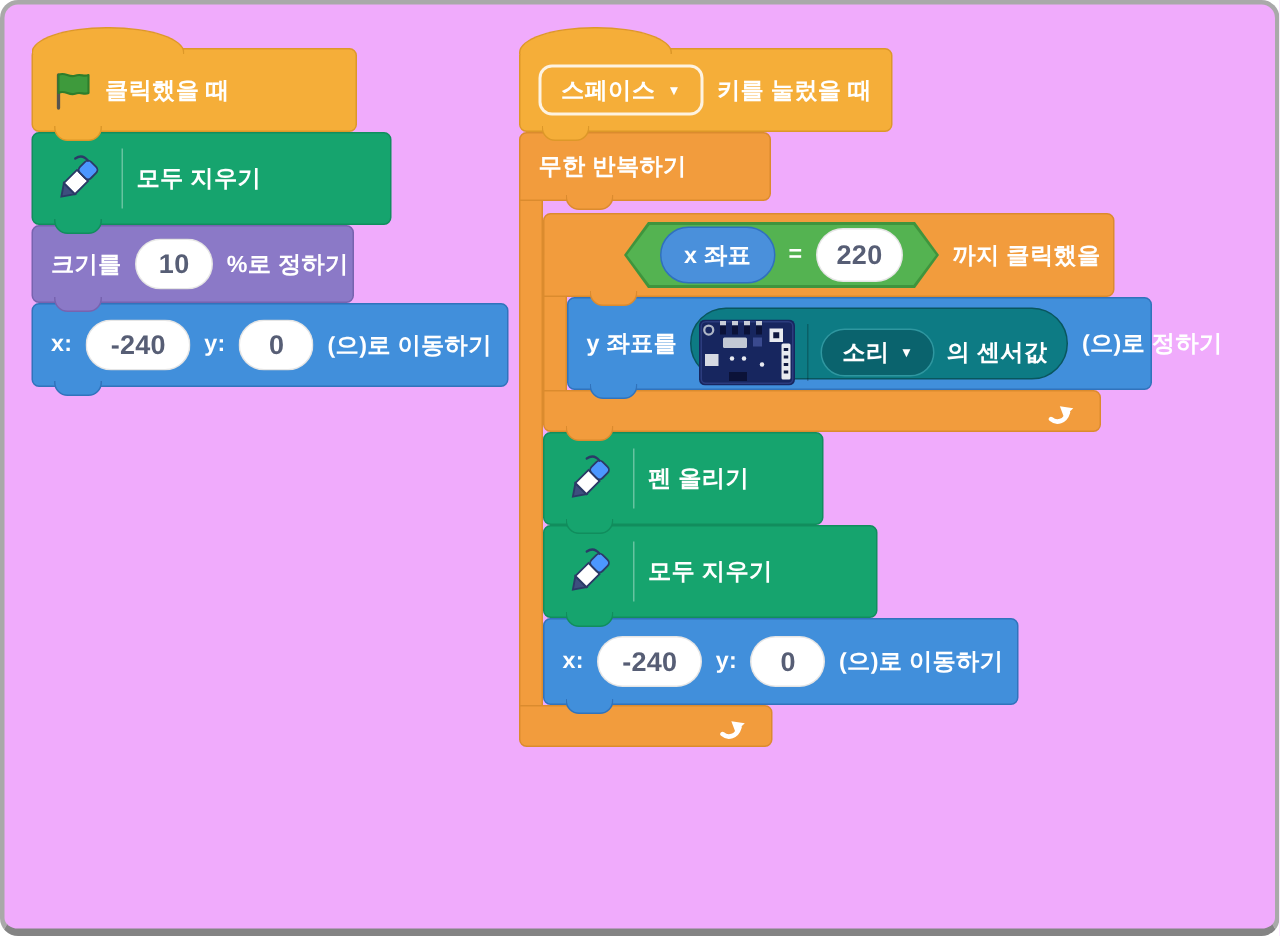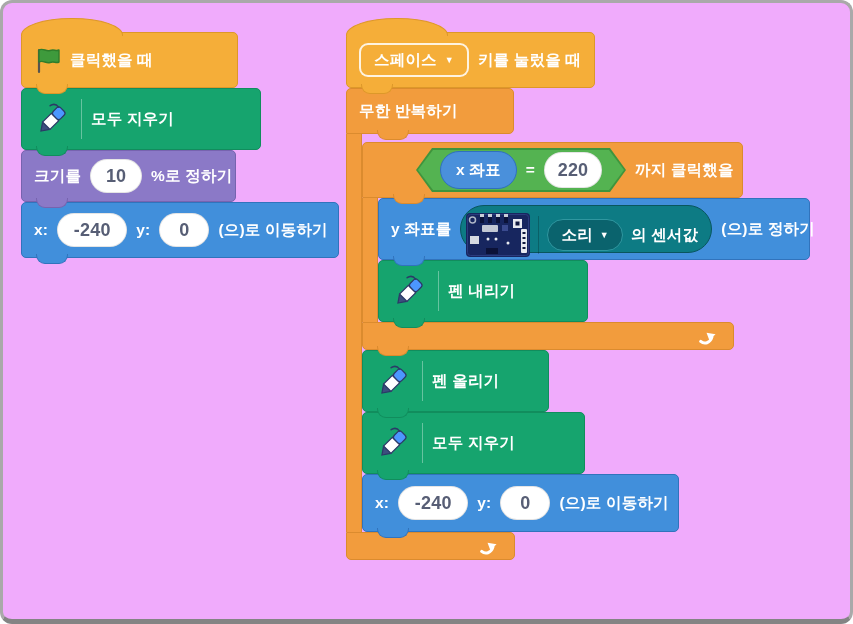--- a/index.html
+++ b/index.html
@@ -156,21 +156,21 @@
                   <span class="op">=</span>
                   <span class="oval" style="min-width:58px;height:36px">220</span>
                 </span>
               </span>
               <span>까지 클릭했을</span>
             </div>
             <div class="cbody">
               <div class="cspine"></div>
               <div class="cinner">
 
-                <div class="block tab c-motion" style="width:432px;height:62px">
+                <div class="block tab c-motion" style="width:390px;height:62px">
                   <span>y 좌표를</span>
                   <span class="sensor">
                     <svg width="64" height="44" viewBox="0 0 64 44">
                       <rect x="0" y="0" width="64" height="44" rx="4" fill="#17265F"></rect>
                       <rect x="1.5" y="1.5" width="61" height="41" rx="3" fill="none" stroke="#2C3C7E"></rect>
                       <rect x="14" y="1" width="4" height="3" fill="#C9CED8"></rect>
                         <rect x="14" y="4" width="4" height="6" fill="#0B1238"></rect>
                       <rect x="22" y="1" width="4" height="3" fill="#C9CED8"></rect>
                         <rect x="22" y="4" width="4" height="6" fill="#0B1238"></rect>
                       <rect x="30" y="1" width="4" height="3" fill="#C9CED8"></rect>
@@ -196,32 +196,20 @@
                     <span class="vdiv-dark"></span>
                     <span class="tpill">
                       <span>소리</span>
                       <span class="caret">▼</span>
                     </span>
                     <span>의 센서값</span>
                   </span>
                   <span>(으)로 정하기</span>
                 </div>
 
-                <div class="block tab c-pen" style="width:210px;height:62px">
-                  <svg width="38" height="38" viewBox="0 0 40 40">
-                    <g transform="rotate(-45 20 20)">
-                      <polygon points="2,20 10,14.5 10,25.5" fill="#3D4E7E" stroke="#2B3A67" stroke-width="1.3"></polygon>
-                      <rect x="10" y="14.5" width="13" height="11" fill="#ffffff" stroke="#2B3A67" stroke-width="1.3"></rect>
-                      <rect x="23" y="14.5" width="11" height="11" rx="3" fill="#4C97FF" stroke="#2B3A67" stroke-width="1.3"></rect>
-                    </g>
-                    <path d="M17 6 q5 -3.5 9 1.5" fill="none" stroke="#2B3A67" stroke-width="1.6" stroke-linecap="round"></path>
-                  </svg>
-                  <span class="vdiv"></span>
-                  <span>펜 내리기</span>
-                </div>
 
 
               </div>
             </div>
             <div class="cbar bottom tab" style="width:372px;height:28px">
               <svg width="20" height="18" viewBox="0 0 22 20">
                 <path d="M4 16 C8 19.5 14.5 18 16.5 11" fill="none" stroke="#ffffff" stroke-width="3.4" stroke-linecap="round"></path>
                 <polygon points="10.5,6.5 20.5,8 13.5,14.5" fill="#ffffff"></polygon>
               </svg>
             </div>

